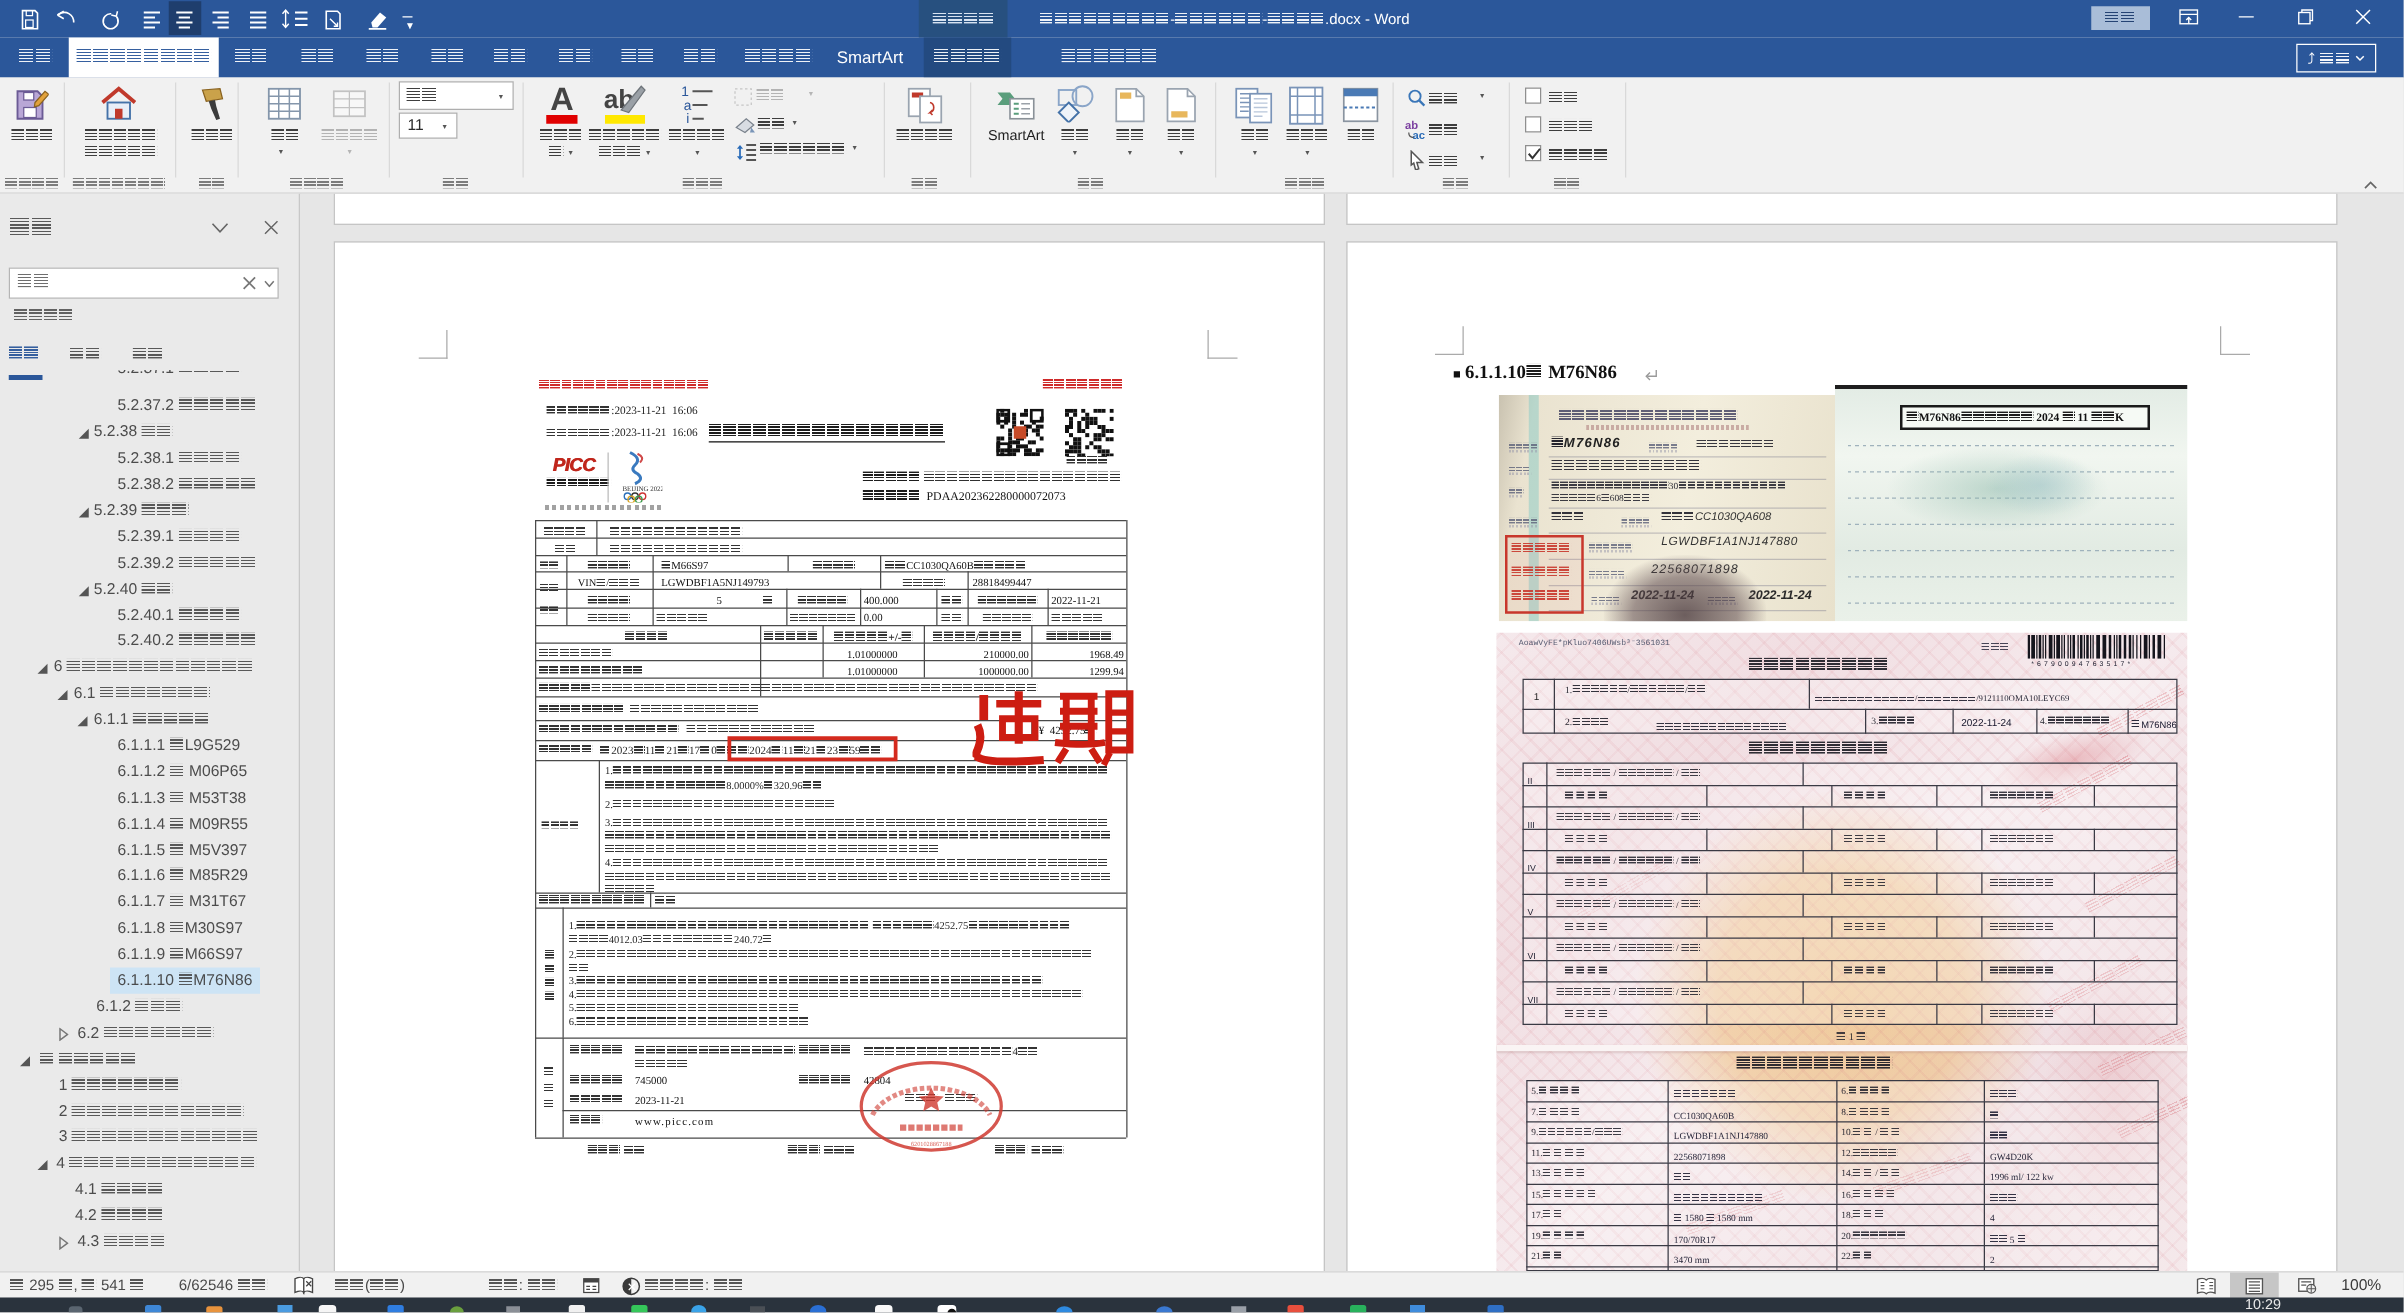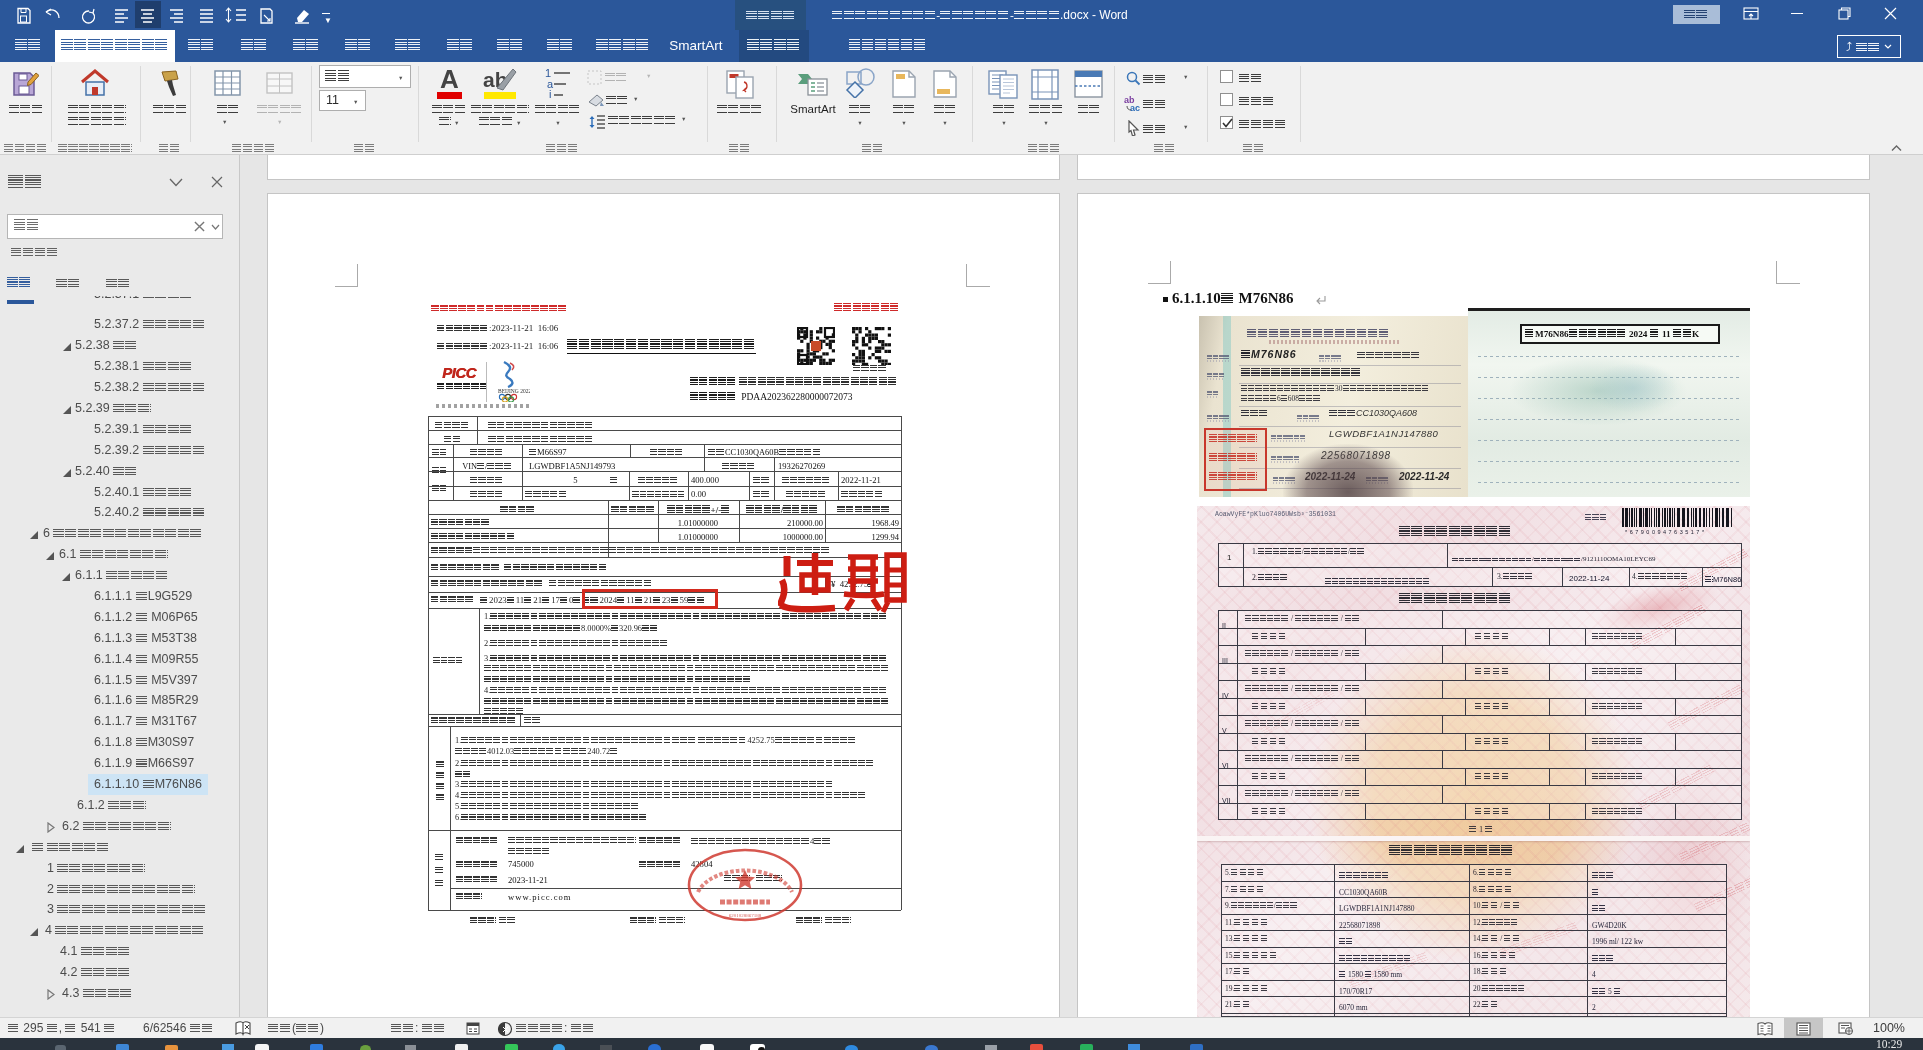--- a/index.html
+++ b/index.html
@@ -588,21 +588,21 @@
 <div class="abs" style="left:164px;top:254px;white-space:nowrap;font-family:'Liberation Serif',serif;font-size:8.6px;line-height:1.15;"><span style="display:inline-block;vertical-align:baseline;width:15px;height:6.2px;background:repeating-linear-gradient(0deg,rgba(30,30,30,0.9) 0 1.0px,transparent 1.0px 2.5px);-webkit-mask:repeating-linear-gradient(90deg,#000 0 6.54px,transparent 6.54px 7.60px);"></span></div>
 <div class="abs" style="left:164px;top:272px;white-space:nowrap;font-family:'Liberation Serif',serif;font-size:8.6px;line-height:1.15;"><span style="display:inline-block;vertical-align:baseline;width:15px;height:6.2px;background:repeating-linear-gradient(0deg,rgba(30,30,30,0.9) 0 1.0px,transparent 1.0px 2.5px);-webkit-mask:repeating-linear-gradient(90deg,#000 0 6.54px,transparent 6.54px 7.60px);"></span></div>
 <div class="abs" style="left:164px;top:290px;white-space:nowrap;font-family:'Liberation Serif',serif;font-size:8.6px;line-height:1.15;"><span style="display:inline-block;vertical-align:baseline;width:15px;height:6.2px;background:repeating-linear-gradient(0deg,rgba(30,30,30,0.9) 0 1.0px,transparent 1.0px 2.5px);-webkit-mask:repeating-linear-gradient(90deg,#000 0 6.54px,transparent 6.54px 7.60px);"></span></div>
 <div class="abs" style="left:184.6px;top:254px;width:69.30000000000001px;text-align:center;white-space:nowrap;font-family:'Liberation Serif',serif;font-size:8.6px;line-height:1.15;"><span style="display:inline-block;vertical-align:baseline;width:34px;height:6.9px;background:repeating-linear-gradient(0deg,rgba(30,30,30,0.9) 0 1.0px,transparent 1.0px 2.5px);-webkit-mask:repeating-linear-gradient(90deg,#000 0 7.22px,transparent 7.22px 8.40px);"></span></div>
 <div class="abs" style="left:261px;top:254px;white-space:nowrap;font-family:'Liberation Serif',serif;font-size:8.6px;line-height:1.15;"><span style="display:inline-block;vertical-align:baseline;width:8px;height:6.9px;background:repeating-linear-gradient(0deg,rgba(30,30,30,0.9) 0 1.0px,transparent 1.0px 2.5px);-webkit-mask:repeating-linear-gradient(90deg,#000 0 7.22px,transparent 7.22px 8.40px);"></span><span style="font-size:8.6px;color:#111;">M66S97</span></div>
 <div class="abs" style="left:362.2px;top:254px;width:73.90000000000003px;text-align:center;white-space:nowrap;font-family:'Liberation Serif',serif;font-size:8.6px;line-height:1.15;"><span style="display:inline-block;vertical-align:baseline;width:34px;height:6.9px;background:repeating-linear-gradient(0deg,rgba(30,30,30,0.9) 0 1.0px,transparent 1.0px 2.5px);-webkit-mask:repeating-linear-gradient(90deg,#000 0 7.22px,transparent 7.22px 8.40px);"></span></div>
 <div class="abs" style="left:440px;top:254px;white-space:nowrap;font-family:'Liberation Serif',serif;font-size:8.6px;line-height:1.15;"><span style="display:inline-block;vertical-align:baseline;width:17px;height:6.9px;background:repeating-linear-gradient(0deg,rgba(30,30,30,0.9) 0 1.0px,transparent 1.0px 2.5px);-webkit-mask:repeating-linear-gradient(90deg,#000 0 7.22px,transparent 7.22px 8.40px);"></span><span style="font-size:8.4px;color:#111;">CC1030QA60B</span><span style="display:inline-block;vertical-align:baseline;width:42px;height:6.9px;background:repeating-linear-gradient(0deg,rgba(30,30,30,0.9) 0 1.0px,transparent 1.0px 2.5px);-webkit-mask:repeating-linear-gradient(90deg,#000 0 7.22px,transparent 7.22px 8.40px);"></span></div>
 <div class="abs" style="left:184.6px;top:268px;width:69.30000000000001px;text-align:center;white-space:nowrap;font-family:'Liberation Serif',serif;font-size:8.6px;line-height:1.15;"><span style="font-size:8.4px;color:#111;">VIN</span><span style="display:inline-block;vertical-align:baseline;width:8px;height:6.9px;background:repeating-linear-gradient(0deg,rgba(30,30,30,0.9) 0 1.0px,transparent 1.0px 2.5px);-webkit-mask:repeating-linear-gradient(90deg,#000 0 7.22px,transparent 7.22px 8.40px);"></span><span style="font-size:8.4px;color:#111;">/</span><span style="display:inline-block;vertical-align:baseline;width:25px;height:6.9px;background:repeating-linear-gradient(0deg,rgba(30,30,30,0.9) 0 1.0px,transparent 1.0px 2.5px);-webkit-mask:repeating-linear-gradient(90deg,#000 0 7.22px,transparent 7.22px 8.40px);"></span></div>
 <div class="abs" style="left:261px;top:268px;white-space:nowrap;font-family:'Liberation Serif',serif;font-size:8.6px;line-height:1.15;"><span style="font-size:8.6px;color:#111;">LGWDBF1A5NJ149793</span></div>
 <div class="abs" style="left:436.1px;top:268px;width:70.09999999999997px;text-align:center;white-space:nowrap;font-family:'Liberation Serif',serif;font-size:8.6px;line-height:1.15;"><span style="display:inline-block;vertical-align:baseline;width:34px;height:6.9px;background:repeating-linear-gradient(0deg,rgba(30,30,30,0.9) 0 1.0px,transparent 1.0px 2.5px);-webkit-mask:repeating-linear-gradient(90deg,#000 0 7.22px,transparent 7.22px 8.40px);"></span></div>
-<div class="abs" style="left:510px;top:268px;white-space:nowrap;font-family:'Liberation Serif',serif;font-size:8.6px;line-height:1.15;"><span style="font-size:8.6px;color:#111;">19326270269</span></div>
+<div class="abs" style="left:510px;top:268px;white-space:nowrap;font-family:'Liberation Serif',serif;font-size:8.6px;line-height:1.15;"><span style="font-size:8.6px;color:#111;">28818499447</span></div>
 <div class="abs" style="left:184.6px;top:282px;width:69.30000000000001px;text-align:center;white-space:nowrap;font-family:'Liberation Serif',serif;font-size:8.6px;line-height:1.15;"><span style="display:inline-block;vertical-align:baseline;width:34px;height:6.9px;background:repeating-linear-gradient(0deg,rgba(30,30,30,0.9) 0 1.0px,transparent 1.0px 2.5px);-webkit-mask:repeating-linear-gradient(90deg,#000 0 7.22px,transparent 7.22px 8.40px);"></span></div>
 <div class="abs" style="left:253.9px;top:282px;width:107.1px;text-align:center;white-space:nowrap;font-family:'Liberation Serif',serif;font-size:8.6px;line-height:1.15;"><span style="font-size:8.6px;color:#111;">5</span></div>
 <div class="abs" style="left:330px;top:282px;width:31px;text-align:center;white-space:nowrap;font-family:'Liberation Serif',serif;font-size:8.6px;line-height:1.15;"><span style="display:inline-block;vertical-align:baseline;width:8px;height:6.9px;background:repeating-linear-gradient(0deg,rgba(30,30,30,0.9) 0 1.0px,transparent 1.0px 2.5px);-webkit-mask:repeating-linear-gradient(90deg,#000 0 7.22px,transparent 7.22px 8.40px);"></span></div>
 <div class="abs" style="left:361px;top:282px;width:58.60000000000002px;text-align:center;white-space:nowrap;font-family:'Liberation Serif',serif;font-size:8.6px;line-height:1.15;"><span style="display:inline-block;vertical-align:baseline;width:40px;height:6.6px;background:repeating-linear-gradient(0deg,rgba(30,30,30,0.9) 0 1.0px,transparent 1.0px 2.5px);-webkit-mask:repeating-linear-gradient(90deg,#000 0 6.88px,transparent 6.88px 8.00px);"></span></div>
 <div class="abs" style="left:423px;top:282px;white-space:nowrap;font-family:'Liberation Serif',serif;font-size:8.6px;line-height:1.15;"><span style="font-size:8.6px;color:#111;">400.000</span></div>
 <div class="abs" style="left:480.8px;top:282px;width:25.399999999999977px;text-align:center;white-space:nowrap;font-family:'Liberation Serif',serif;font-size:8.6px;line-height:1.15;"><span style="display:inline-block;vertical-align:baseline;width:17px;height:6.9px;background:repeating-linear-gradient(0deg,rgba(30,30,30,0.9) 0 1.0px,transparent 1.0px 2.5px);-webkit-mask:repeating-linear-gradient(90deg,#000 0 7.22px,transparent 7.22px 8.40px);"></span></div>
 <div class="abs" style="left:506.2px;top:282px;width:63.69999999999999px;text-align:center;white-space:nowrap;font-family:'Liberation Serif',serif;font-size:8.6px;line-height:1.15;"><span style="display:inline-block;vertical-align:baseline;width:48px;height:6.6px;background:repeating-linear-gradient(0deg,rgba(30,30,30,0.9) 0 1.0px,transparent 1.0px 2.5px);-webkit-mask:repeating-linear-gradient(90deg,#000 0 6.88px,transparent 6.88px 8.00px);"></span></div>
 <div class="abs" style="left:573px;top:282px;white-space:nowrap;font-family:'Liberation Serif',serif;font-size:8.6px;line-height:1.15;"><span style="font-size:8.6px;color:#111;">2022-11-21</span></div>
 <div class="abs" style="left:184.6px;top:296px;width:69.30000000000001px;text-align:center;white-space:nowrap;font-family:'Liberation Serif',serif;font-size:8.6px;line-height:1.15;"><span style="display:inline-block;vertical-align:baseline;width:34px;height:6.9px;background:repeating-linear-gradient(0deg,rgba(30,30,30,0.9) 0 1.0px,transparent 1.0px 2.5px);-webkit-mask:repeating-linear-gradient(90deg,#000 0 7.22px,transparent 7.22px 8.40px);"></span></div>
 <div class="abs" style="left:257px;top:296px;white-space:nowrap;font-family:'Liberation Serif',serif;font-size:8.6px;line-height:1.15;"><span style="display:inline-block;vertical-align:baseline;width:42px;height:6.9px;background:repeating-linear-gradient(0deg,rgba(30,30,30,0.9) 0 1.0px,transparent 1.0px 2.5px);-webkit-mask:repeating-linear-gradient(90deg,#000 0 7.22px,transparent 7.22px 8.40px);"></span></div>
@@ -1002,21 +1002,21 @@
           <div class="abs" style="font-size:7.3px;line-height:1.1;left:390px;top:473.5px;width:1px;height:16.5px;background:#3a3a44;"></div>
           <div class="abs" style="font-size:7.3px;line-height:1.1;left:28px;top:478.5px;"><span style="font-size:7.5px;font-family:'Liberation Serif',serif;color:rgba(35,35,45,0.96);font-weight:normal;">19.</span><span style="display:inline-block;vertical-align:baseline;width:7px;height:5.9px;background:repeating-linear-gradient(0deg,rgba(35,35,45,0.88) 0 1.0px,transparent 1.0px 2.5px);-webkit-mask:repeating-linear-gradient(90deg,#000 0 6.19px,transparent 6.19px 7.20px);"></span><span style="font-size:7.5px;font-family:'Liberation Serif',serif;color:rgba(35,35,45,0.96);font-weight:normal;"> </span><span style="display:inline-block;vertical-align:baseline;width:7px;height:5.9px;background:repeating-linear-gradient(0deg,rgba(35,35,45,0.88) 0 1.0px,transparent 1.0px 2.5px);-webkit-mask:repeating-linear-gradient(90deg,#000 0 6.19px,transparent 6.19px 7.20px);"></span><span style="font-size:7.5px;font-family:'Liberation Serif',serif;color:rgba(35,35,45,0.96);font-weight:normal;"> </span><span style="display:inline-block;vertical-align:baseline;width:7px;height:5.9px;background:repeating-linear-gradient(0deg,rgba(35,35,45,0.88) 0 1.0px,transparent 1.0px 2.5px);-webkit-mask:repeating-linear-gradient(90deg,#000 0 6.19px,transparent 6.19px 7.20px);"></span><span style="font-size:7.5px;font-family:'Liberation Serif',serif;color:rgba(35,35,45,0.96);font-weight:normal;"> </span><span style="display:inline-block;vertical-align:baseline;width:7px;height:5.9px;background:repeating-linear-gradient(0deg,rgba(35,35,45,0.88) 0 1.0px,transparent 1.0px 2.5px);-webkit-mask:repeating-linear-gradient(90deg,#000 0 6.19px,transparent 6.19px 7.20px);"></span></div>
           <div class="abs" style="font-size:7.3px;line-height:1.1;left:142px;top:481.5px;"><span style="font-size:7.5px;font-family:'Liberation Serif',serif;color:rgba(30,30,50,0.98);font-weight:normal;">170/70R17</span></div>
           <div class="abs" style="font-size:7.3px;line-height:1.1;left:276px;top:478.5px;"><span style="font-size:7.5px;font-family:'Liberation Serif',serif;color:rgba(35,35,45,0.96);font-weight:normal;">20.</span><span style="display:inline-block;vertical-align:baseline;width:43px;height:5.9px;background:repeating-linear-gradient(0deg,rgba(35,35,45,0.88) 0 1.0px,transparent 1.0px 2.5px);-webkit-mask:repeating-linear-gradient(90deg,#000 0 6.19px,transparent 6.19px 7.20px);"></span></div>
           <div class="abs" style="font-size:7.3px;line-height:1.1;left:395px;top:481.5px;"><span style="display:inline-block;vertical-align:baseline;width:14px;height:5.9px;background:repeating-linear-gradient(0deg,rgba(30,30,50,0.9) 0 1.0px,transparent 1.0px 2.5px);-webkit-mask:repeating-linear-gradient(90deg,#000 0 6.19px,transparent 6.19px 7.20px);"></span><span style="font-size:7.5px;font-family:'Liberation Serif',serif;color:rgba(30,30,50,0.98);font-weight:normal;">   5   </span><span style="display:inline-block;vertical-align:baseline;width:7px;height:5.9px;background:repeating-linear-gradient(0deg,rgba(30,30,50,0.9) 0 1.0px,transparent 1.0px 2.5px);-webkit-mask:repeating-linear-gradient(90deg,#000 0 6.19px,transparent 6.19px 7.20px);"></span></div>
           <div class="abs" style="font-size:7.3px;line-height:1.1;left:24px;top:490.0px;width:506px;height:1px;background:#3a3a44;"></div>
           <div class="abs" style="font-size:7.3px;line-height:1.1;left:137px;top:490.0px;width:1px;height:16.5px;background:#3a3a44;"></div>
           <div class="abs" style="font-size:7.3px;line-height:1.1;left:272px;top:490.0px;width:1px;height:16.5px;background:#3a3a44;"></div>
           <div class="abs" style="font-size:7.3px;line-height:1.1;left:390px;top:490.0px;width:1px;height:16.5px;background:#3a3a44;"></div>
           <div class="abs" style="font-size:7.3px;line-height:1.1;left:28px;top:495.0px;"><span style="font-size:7.5px;font-family:'Liberation Serif',serif;color:rgba(35,35,45,0.96);font-weight:normal;">21.</span><span style="display:inline-block;vertical-align:baseline;width:7px;height:5.9px;background:repeating-linear-gradient(0deg,rgba(35,35,45,0.88) 0 1.0px,transparent 1.0px 2.5px);-webkit-mask:repeating-linear-gradient(90deg,#000 0 6.19px,transparent 6.19px 7.20px);"></span><span style="font-size:7.5px;font-family:'Liberation Serif',serif;color:rgba(35,35,45,0.96);font-weight:normal;">        </span><span style="display:inline-block;vertical-align:baseline;width:7px;height:5.9px;background:repeating-linear-gradient(0deg,rgba(35,35,45,0.88) 0 1.0px,transparent 1.0px 2.5px);-webkit-mask:repeating-linear-gradient(90deg,#000 0 6.19px,transparent 6.19px 7.20px);"></span></div>
-          <div class="abs" style="font-size:7.3px;line-height:1.1;left:142px;top:498.0px;"><span style="font-size:7.5px;font-family:'Liberation Serif',serif;color:rgba(30,30,50,0.98);font-weight:normal;">6070    mm</span></div>
+          <div class="abs" style="font-size:7.3px;line-height:1.1;left:142px;top:498.0px;"><span style="font-size:7.5px;font-family:'Liberation Serif',serif;color:rgba(30,30,50,0.98);font-weight:normal;">3470    mm</span></div>
           <div class="abs" style="font-size:7.3px;line-height:1.1;left:276px;top:495.0px;"><span style="font-size:7.5px;font-family:'Liberation Serif',serif;color:rgba(35,35,45,0.96);font-weight:normal;">22.</span><span style="display:inline-block;vertical-align:baseline;width:7px;height:5.9px;background:repeating-linear-gradient(0deg,rgba(35,35,45,0.88) 0 1.0px,transparent 1.0px 2.5px);-webkit-mask:repeating-linear-gradient(90deg,#000 0 6.19px,transparent 6.19px 7.20px);"></span><span style="font-size:7.5px;font-family:'Liberation Serif',serif;color:rgba(35,35,45,0.96);font-weight:normal;">    </span><span style="display:inline-block;vertical-align:baseline;width:7px;height:5.9px;background:repeating-linear-gradient(0deg,rgba(35,35,45,0.88) 0 1.0px,transparent 1.0px 2.5px);-webkit-mask:repeating-linear-gradient(90deg,#000 0 6.19px,transparent 6.19px 7.20px);"></span></div>
           <div class="abs" style="font-size:7.3px;line-height:1.1;left:395px;top:498.0px;"><span style="font-size:7.5px;font-family:'Liberation Serif',serif;color:rgba(30,30,50,0.98);font-weight:normal;">2</span></div>
           <div class="abs" style="font-size:7.3px;line-height:1.1;left:24px;top:506.5px;width:506px;height:1px;background:#3a3a44;"></div>
           <div class="abs" style="font-size:7.3px;line-height:1.1;left:137px;top:506.5px;width:1px;height:16.5px;background:#3a3a44;"></div>
           <div class="abs" style="font-size:7.3px;line-height:1.1;left:272px;top:506.5px;width:1px;height:16.5px;background:#3a3a44;"></div>
           <div class="abs" style="font-size:7.3px;line-height:1.1;left:390px;top:506.5px;width:1px;height:16.5px;background:#3a3a44;"></div>
           <div class="abs" style="font-size:7.3px;line-height:1.1;left:142px;top:514.5px;"></div>
           <div class="abs" style="font-size:7.3px;line-height:1.1;left:276px;top:511.5px;"></div>
           <div class="abs" style="font-size:7.3px;line-height:1.1;left:395px;top:514.5px;"></div>
         </div>
@@ -1078,14 +1078,14 @@
   <div class="abs" style="left:700px;top:6px;width:14px;height:10px;border-radius:3px;background:#f8f8f8;"></div>
   <div class="abs" style="left:750px;top:6px;width:15px;height:10px;border-radius:3px;background:#fff;"></div>
   <div class="abs" style="left:758px;top:9px;width:7px;height:7px;border-radius:50%;background:#111;"></div>
   <div class="abs" style="left:845px;top:7px;width:13px;height:9px;border-radius:50% 50% 0 0;background:#2e8ae0;"></div>
   <div class="abs" style="left:925px;top:7px;width:13px;height:9px;border-radius:50% 50% 0 0;background:#3a78d0;"></div>
   <div class="abs" style="left:985px;top:7px;width:12px;height:9px;background:#9aa0a8;"></div>
   <div class="abs" style="left:1030px;top:6px;width:13px;height:10px;border-radius:2px;background:#e84f3d;"></div>
   <div class="abs" style="left:1080px;top:6px;width:13px;height:10px;border-radius:2px;background:#28b15c;"></div>
   <div class="abs" style="left:1128px;top:6px;width:12px;height:10px;background:#3f8cdc;"></div>
   <div class="abs" style="left:1190px;top:6px;width:13px;height:10px;border-radius:2px;background:#2f6fc4;"></div>
-  <div class="abs" style="left:1876px;top:0px;color:#e8e8e8;font-size:11.5px;font-family:Liberation Serif, serif;">10:29</div>
+  <div class="abs" style="left:1796px;top:0px;color:#e8e8e8;font-size:11.5px;">10:29</div>
 </div>
 
 </body></html>

